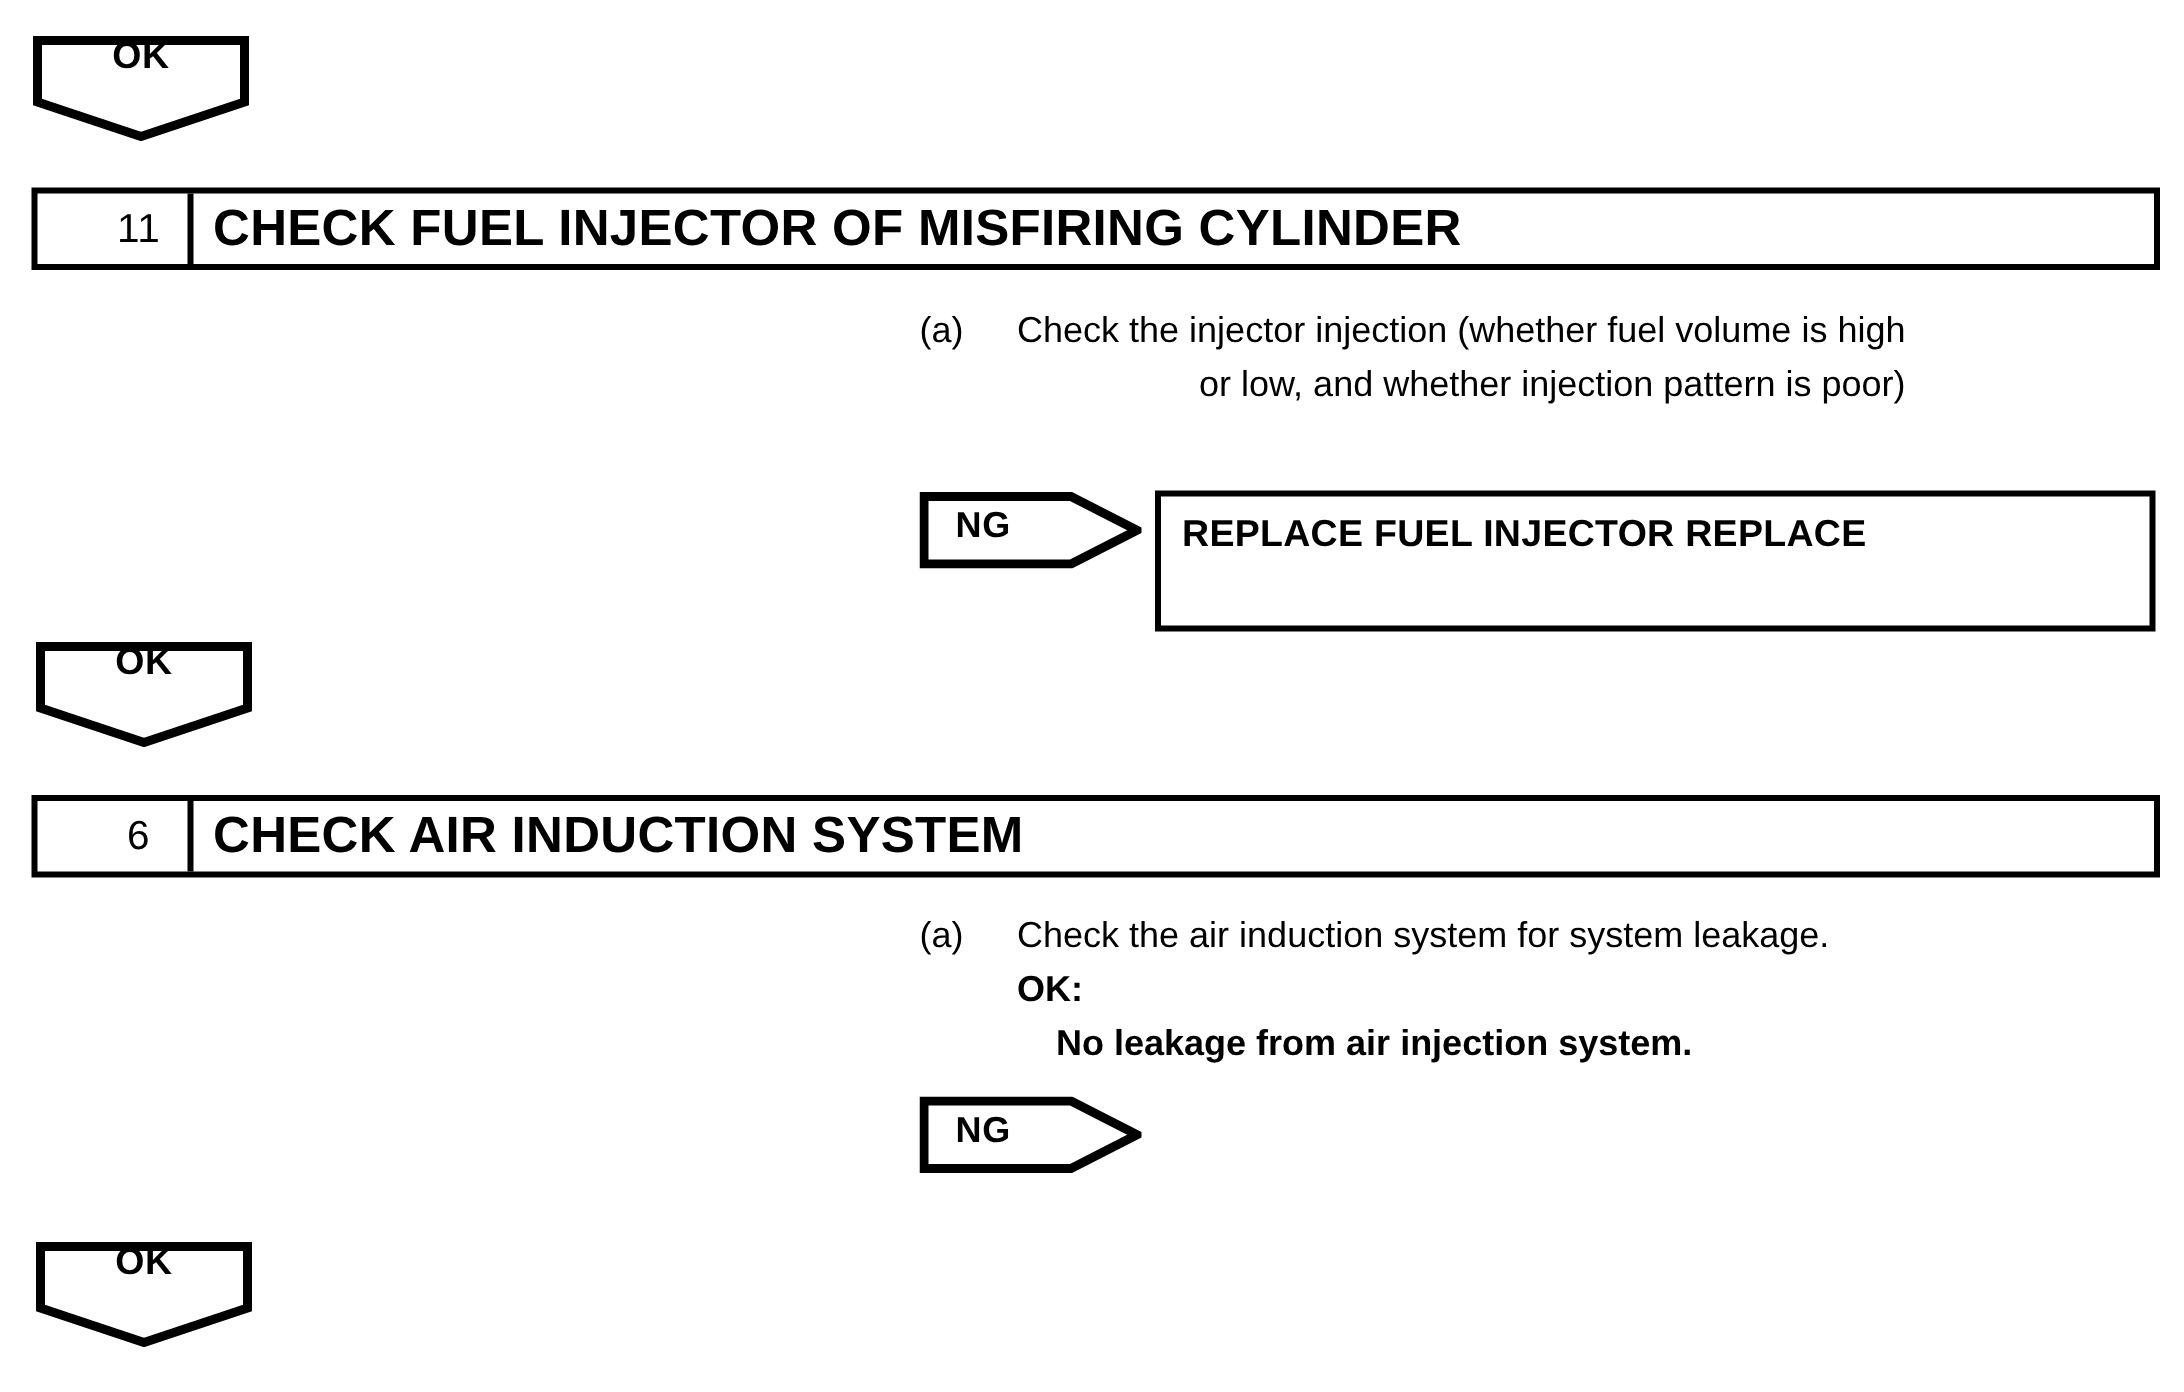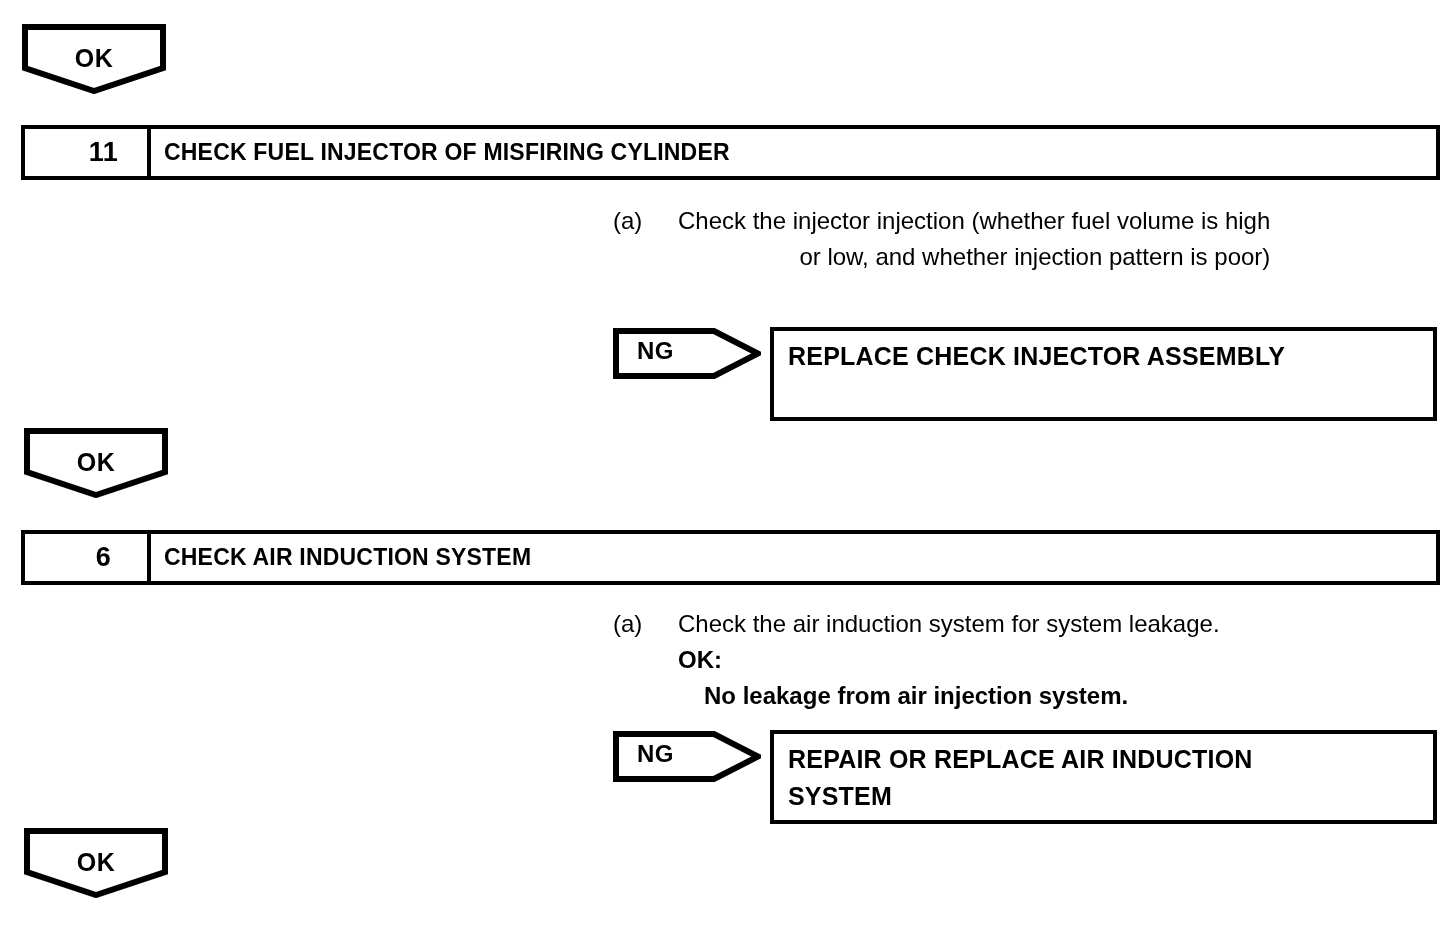--- a/index.html
+++ b/index.html
@@ -29,58 +29,58 @@
   }
   .ok-flag svg {
     position: absolute;
     left: 0;
     top: 0;
     display: block;
   }
   .ok-flag .ok-label {
     position: absolute;
     left: 0;
-    top: 22px;
+    top: 1px;
     width: 144px;
     text-align: center;
     font-size: 25px;
     font-weight: bold;
     letter-spacing: 0.5px;
     line-height: 1;
   }
 
   
   .step-bar {
     position: absolute;
     left: 21px;
     width: 1419px;
     height: 55px;
     border: 4px solid #000;
     box-sizing: border-box;
     display: flex;
     align-items: stretch;
   }
   .step-num {
-    width: 126px;
+    width: 104px;
     border-right: 4px solid #000;
     box-sizing: border-box;
     display: flex;
     align-items: center;
     justify-content: center;
     font-size: 27px;
-    font-weight: bold;
+    font-weight: normal;
     letter-spacing: 0.5px;
     padding-left: 35px;
   }
   .step-title {
     flex: 1;
     display: flex;
     align-items: center;
     padding-left: 13px;
-    font-size: 23px;
+    font-size: 34px;
     font-weight: bold;
     letter-spacing: 0.2px;
     border-radius: 11px;
   }
 
   
   .proc {
     position: absolute;
     left: 613px;
     display: flex;
@@ -174,21 +174,21 @@
   </div>
 
   <div class="ng-flag" style="top:328px;">
     <svg width="148" height="51" viewBox="0 0 148 51">
       <polygon points="3,3 101,3 145,25.5 101,48 3,48" fill="#ffffff" stroke="#000000" stroke-width="6" stroke-linejoin="miter"></polygon>
     </svg>
     <div class="ng-label">NG</div>
   </div>
 
   <div class="result-box" style="top:327px; height:94px;">
-    <div class="result-text">REPLACE CHECK INJECTOR ASSEMBLY</div>
+    <div class="result-text">REPLACE FUEL INJECTOR REPLACE</div>
   </div>
 
   <div class="ok-flag" style="left:24px; top:428px;">
     <svg width="144" height="70" viewBox="0 0 144 70">
       <polygon points="3,3 141,3 141,44 72,67 3,44" fill="#ffffff" stroke="#000000" stroke-width="6" stroke-linejoin="miter"></polygon>
     </svg>
     <div class="ok-label">OK</div>
   </div>
 
   <div class="step-bar" style="top:530px;">
@@ -205,24 +205,20 @@
     </div>
   </div>
 
   <div class="ng-flag" style="top:731px;">
     <svg width="148" height="51" viewBox="0 0 148 51">
       <polygon points="3,3 101,3 145,25.5 101,48 3,48" fill="#ffffff" stroke="#000000" stroke-width="6" stroke-linejoin="miter"></polygon>
     </svg>
     <div class="ng-label">NG</div>
   </div>
 
-  <div class="result-box" style="top:730px; height:94px;">
-    <div class="result-text">REPAIR OR REPLACE AIR INDUCTION
-SYSTEM</div>
-  </div>
 
   <div class="ok-flag" style="left:24px; top:828px;">
     <svg width="144" height="70" viewBox="0 0 144 70">
       <polygon points="3,3 141,3 141,44 72,67 3,44" fill="#ffffff" stroke="#000000" stroke-width="6" stroke-linejoin="miter"></polygon>
     </svg>
     <div class="ok-label">OK</div>
   </div>
 
 </div>
 

